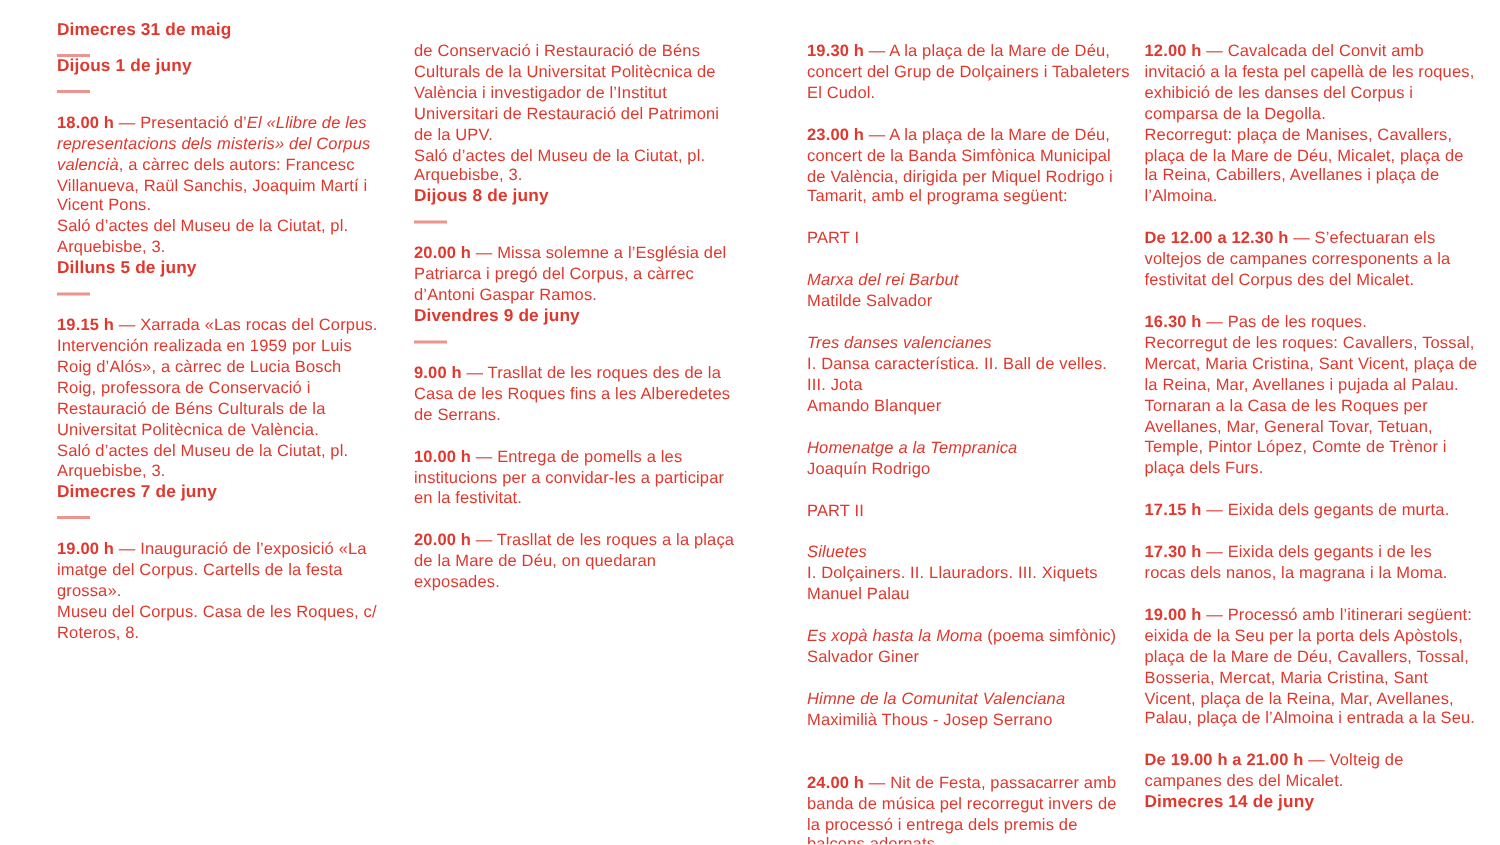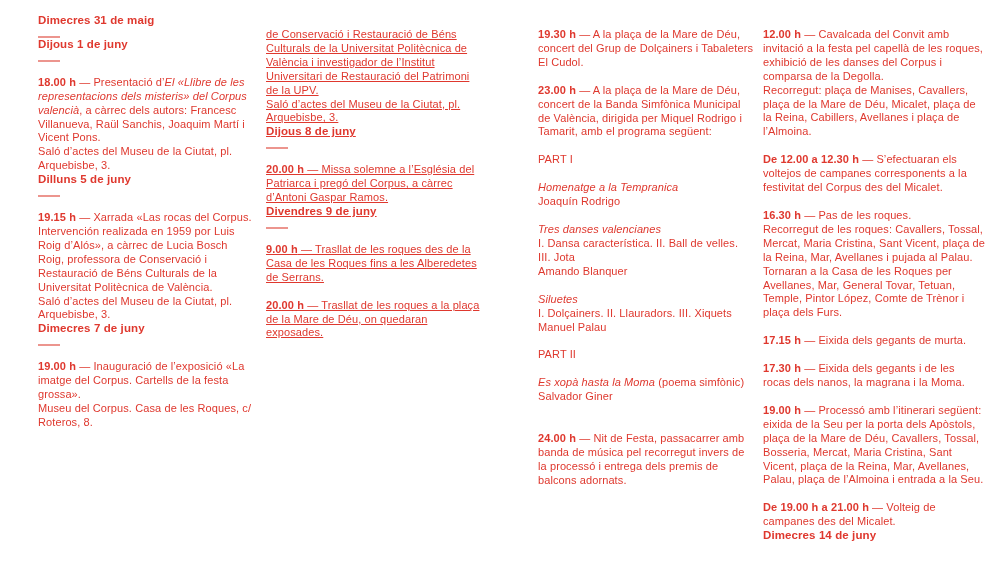--- a/index.html
+++ b/index.html
@@ -17,21 +17,21 @@
     color: #df382e;
   }
   .column {
     position: absolute;
     top: 14px;
     font-size: 11px;
     line-height: 13.9px;
     letter-spacing: 0.1px;
   }
   .col-0 { left: 38px;  width: 216px; }
-  .col-1 { left: 266px; width: 216px; text-decoration: underline; }
+  .col-1 { left: 276px; width: 216px; }
   .col-2 { left: 538px; width: 216px; }
   .col-3 { left: 763px; width: 222px; }
 
   .date-heading {
     font-weight: bold;
     font-size: 11.5px;
     letter-spacing: 0.1px;
   }
   .date-heading:first-child { margin-top: 0; }
   .rule {
@@ -70,38 +70,43 @@
     </div>
   <div class="column col-1">
       <p class="para"><span>de Conservació i Restauració de Béns Culturals de la Universitat Politècnica de València i investigador de l’Institut Universitari de Restauració del Patrimoni de la UPV.
 Saló d’actes del Museu de la Ciutat, pl. Arquebisbe, 3.</span></p>
       <div class="date-heading">Dijous 8 de juny</div>
       <div class="rule"></div>
       <p class="para"><span class="b">20.00 h</span><span> — Missa solemne a l’Església del Patriarca i pregó del Corpus, a càrrec d’Antoni Gaspar Ramos.</span></p>
       <div class="date-heading">Divendres 9 de juny</div>
       <div class="rule"></div>
       <p class="para"><span class="b">9.00 h</span><span> — Trasllat de les roques des de la Casa de les Roques fins a les Alberedetes de Serrans.</span></p>
+      <p class="para"><span class="b">10.00 h</span><span> — Entrega de pomells a les institucions per a convidar-les a participar en la festivitat.</span></p>
       <p class="para"><span class="b">20.00 h</span><span> — Trasllat de les roques a la plaça de la Mare de Déu, on quedaran exposades.</span></p>
     </div>
   <div class="column col-2">
       <p class="para"><span class="b">19.30 h</span><span> — A la plaça de la Mare de Déu, concert del Grup de Dolçainers i Tabaleters El Cudol.</span></p>
       <p class="para"><span class="b">23.00 h</span><span> — A la plaça de la Mare de Déu, concert de la Banda Simfònica Municipal de València, dirigida per Miquel Rodrigo i Tamarit, amb el programa següent:</span></p>
       <p class="para"><span>PART I</span></p>
-      <p class="para"><span class="i">Homenatge a la Tempranica</span><span>
-Joaquín Rodrigo</span></p>
+      <p class="para"><span class="i">Marxa del rei Barbut</span><span>
+Matilde Salvador</span></p>
       <p class="para"><span class="i">Tres danses valencianes</span><span>
 I. Dansa característica. II. Ball de velles.
 III. Jota
 Amando Blanquer</span></p>
+      <p class="para"><span class="i">Homenatge a la Tempranica</span><span>
+Joaquín Rodrigo</span></p>
+      <p class="para"><span>PART II</span></p>
       <p class="para"><span class="i">Siluetes</span><span>
 I. Dolçainers. II. Llauradors. III. Xiquets
 Manuel Palau</span></p>
-      <p class="para"><span>PART II</span></p>
       <p class="para"><span class="i">Es xopà hasta la Moma</span><span> (poema simfònic)
 Salvador Giner</span></p>
+      <p class="para"><span class="i">Himne de la Comunitat Valenciana</span><span>
+Maximilià Thous - Josep Serrano</span></p>
       <p class="para gap"><span class="b">24.00 h</span><span> — Nit de Festa, passacarrer amb banda de música pel recorregut invers de la processó i entrega dels premis de balcons adornats.</span></p>
     </div>
   <div class="column col-3">
       <p class="para"><span class="b">12.00 h</span><span> — Cavalcada del Convit amb invitació a la festa pel capellà de les roques, exhibició de les danses del Corpus i comparsa de la Degolla.
 Recorregut: plaça de Manises, Cavallers, plaça de la Mare de Déu, Micalet, plaça de la Reina, Cabillers, Avellanes i plaça de l’Almoina.</span></p>
       <p class="para"><span class="b">De 12.00 a 12.30 h</span><span> — S’efectuaran els voltejos de campanes corresponents a la festivitat del Corpus des del Micalet.</span></p>
       <p class="para"><span class="b">16.30 h</span><span> — Pas de les roques.
 Recorregut de les roques: Cavallers, Tossal, Mercat, Maria Cristina, Sant Vicent, plaça de la Reina, Mar, Avellanes i pujada al Palau. Tornaran a la Casa de les Roques per Avellanes, Mar, General Tovar, Tetuan, Temple, Pintor López, Comte de Trènor i plaça dels Furs.</span></p>
       <p class="para"><span class="b">17.15 h</span><span> — Eixida dels gegants de murta.</span></p>
       <p class="para"><span class="b">17.30 h</span><span> — Eixida dels gegants i de les rocas dels nanos, la magrana i la Moma.</span></p>

